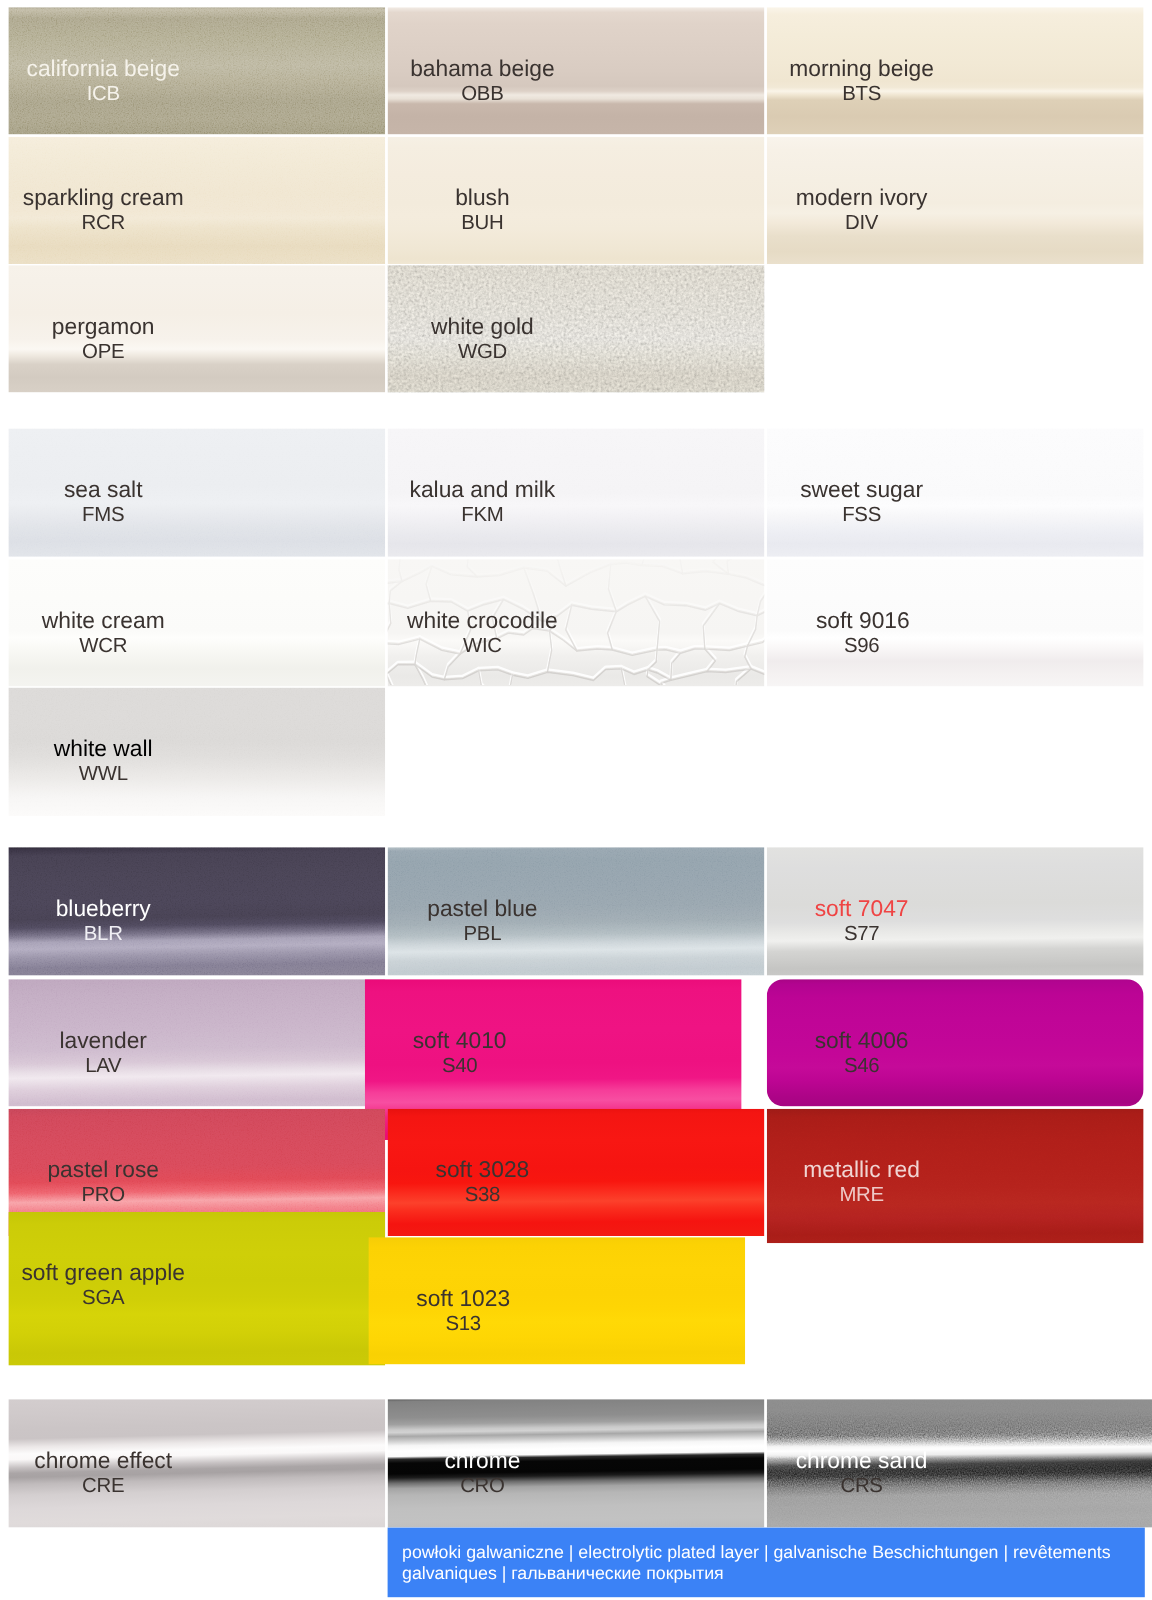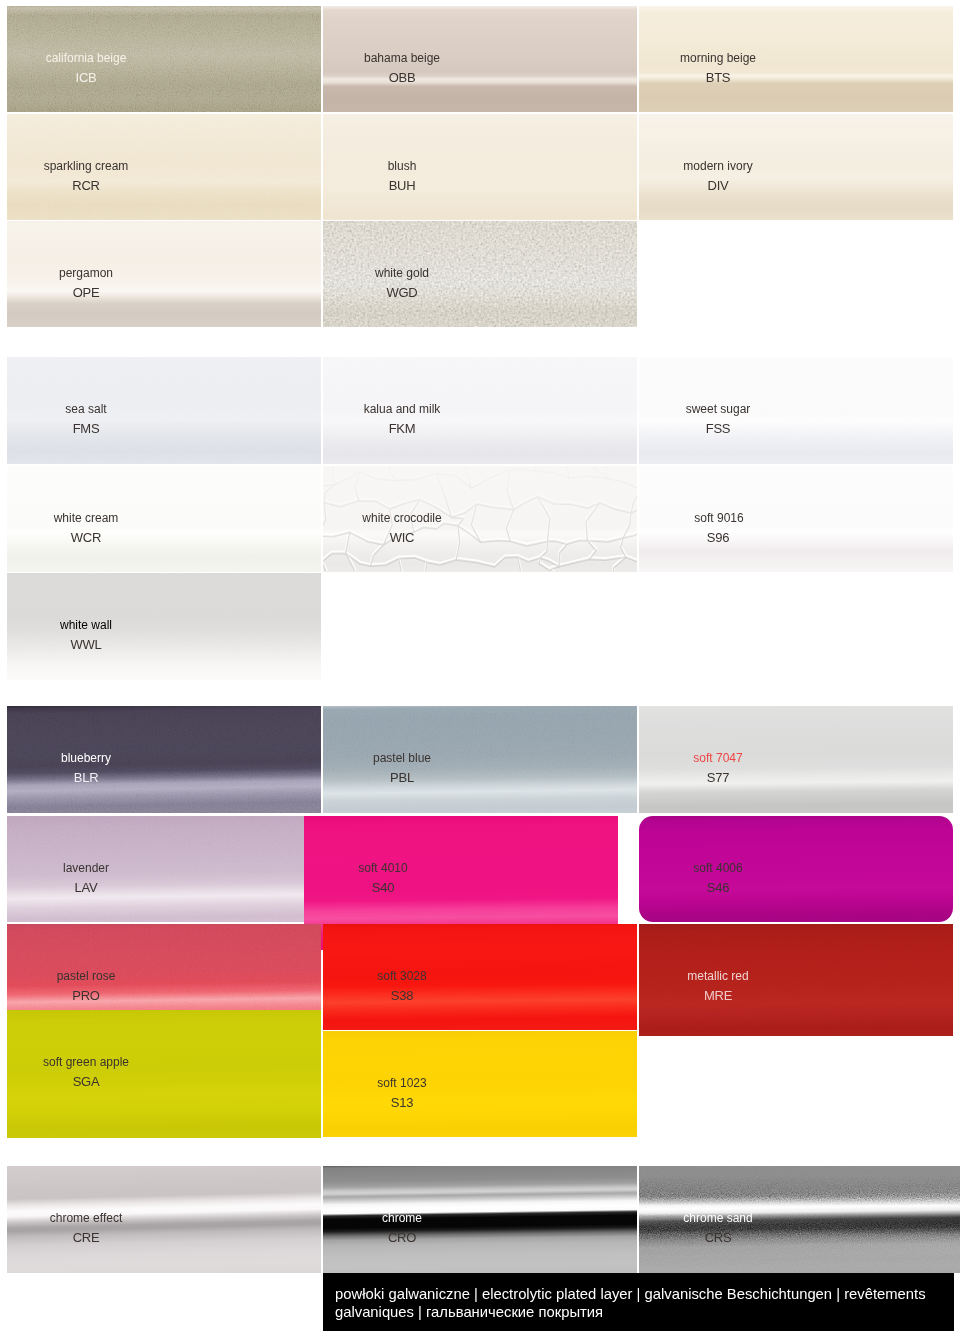--- a/index.html
+++ b/index.html
@@ -4,22 +4,22 @@
 <title>colour swatch chart</title>
 <style>
   html,body{margin:0;padding:0;background:#fff;}
   body{width:960px;height:1333px;overflow:hidden;
        font-family:"Liberation Sans","DejaVu Sans",sans-serif;}
   #sheet{position:relative;width:960px;height:1333px;background:#fff;}
   .cell{position:absolute;overflow:hidden;}
   .grad{position:absolute;left:0;top:0;right:0;bottom:0;}
   .tex{position:absolute;left:-4px;top:-4px;right:-4px;bottom:-4px;pointer-events:none;background:#808080;}
   .lbl{position:absolute;white-space:nowrap;text-align:center;transform:translateX(-50%);}
-  .nm{font-size:12px;line-height:14.5px;}
-  .cd{font-size:13px;line-height:11.6px;letter-spacing:-0.25px;}
+  .nm{font-size:19px;line-height:14.5px;}
+  .cd{font-size:17px;line-height:11.6px;letter-spacing:-0.25px;}
   .footer{position:absolute;}
   .footer .ft{position:absolute;left:12px;font-size:14.8px;line-height:15px;
               color:#fff;white-space:pre;}
 </style>
 </head>
 <body>
 
 <svg width="0" height="0" style="position:absolute" aria-hidden="true">
     <defs>
 <filter id="fFine" x="0" y="0" width="100%" height="100%">
@@ -338,21 +338,21 @@
   <div class="grad" style="background:linear-gradient(179.6deg, #9c1a16 0%, #a81c17 6%, #af1e19 24%, #b2201a 45%, #b4221c 58%, #b7261f 70%, #b32220 80%, #a71c17 92%, #ac1f19 100%);"></div>
   <div class="tex" style="filter:url(#fMetal);opacity:0.13;mix-blend-mode:overlay"></div>
   <div class="lbl nm" style="left:79px;top:45.0px;color:#f0d4d2">metallic red</div>
   <div class="lbl cd" style="left:79px;top:66.4px;color:#eec9c7">MRE</div>
 </div>
 <div class="cell" style="left:7px;top:1010px;width:314px;height:128px;">
   <div class="grad" style="background:linear-gradient(179.5deg, #c5c607 0%, #cccc08 8%, #cfcf08 28%, #cdcd07 45%, #d0cf07 56%, #d6d408 66%, #d2d007 78%, #c9c806 90%, #cbca07 100%);"></div>
   <div class="lbl nm" style="left:79px;top:45.0px;color:#3a3330">soft green apple</div>
   <div class="lbl cd" style="left:79px;top:66.4px;color:#3a3330">SGA</div>
 </div>
-<div class="cell" style="left:323px;top:1031px;width:314px;height:106px;">
+<div class="cell" style="left:307px;top:1031px;width:314px;height:106px;">
   <div class="grad" style="background:linear-gradient(179.5deg, #f6cd06 0%, #fcd204 8%, #fed405 28%, #fdd304 45%, #fed504 56%, #ffd906 66%, #fed604 78%, #f9d103 90%, #fbd304 100%);"></div>
   <div class="lbl nm" style="left:79px;top:45.0px;color:#3a3330">soft 1023</div>
   <div class="lbl cd" style="left:79px;top:66.4px;color:#3a3330">S13</div>
 </div>
 <div class="cell" style="left:7px;top:1166px;width:314px;height:107px;">
   <div class="grad" style="background:linear-gradient(178.6deg, #d3cdce 0%, #d0cacb 10%, #cbc5c6 22%, #cac4c5 29%, #ece8e8 35%, #fcfbfb 40%, #faf8f8 44%, #c6c1c2 50%, #aaa5a6 54%, #a7a2a3 57%, #c0bbbc 62%, #d4cfd0 70%, #ddd8d9 80%, #e0dbdb 90%, #dcd7d7 100%);"></div>
   <div class="lbl nm" style="left:79px;top:45.0px;color:#3a3330">chrome effect</div>
   <div class="lbl cd" style="left:79px;top:66.4px;color:#3a3330">CRE</div>
 </div>
 <div class="cell" style="left:323px;top:1166px;width:314px;height:107px;">
@@ -360,17 +360,17 @@
   <div class="lbl nm" style="left:79px;top:45.0px;color:#ffffff">chrome</div>
   <div class="lbl cd" style="left:79px;top:66.4px;color:#3a3330">CRO</div>
 </div>
 <div class="cell" style="left:639px;top:1166px;width:351px;height:107px;">
   <div class="grad" style="background:linear-gradient(179.2deg, #909090 0%, #929292 6%, #969696 14%, #9e9e9e 22%, #aeaeae 27%, #d4d4d4 31%, #f4f4f4 35%, #fefefe 39%, #ededed 43%, #909090 47%, #3a3a3a 50%, #141414 54%, #0e0e0e 58%, #323232 62%, #6c6c6c 67%, #969696 73%, #a8a8a8 81%, #b0b0b0 92%, #adadad 100%);"></div>
   <div class="tex" style="filter:url(#fSandD);opacity:1;mix-blend-mode:multiply;-webkit-mask-image:linear-gradient(to bottom,rgba(0,0,0,0) 0%,rgba(0,0,0,.12) 12%,rgba(0,0,0,.55) 24%,rgba(0,0,0,.85) 30%,rgba(0,0,0,.5) 34%,rgba(0,0,0,0) 38%,rgba(0,0,0,0) 44%,rgba(0,0,0,.35) 47%,rgba(0,0,0,.2) 50%,rgba(0,0,0,0) 56%,rgba(0,0,0,0) 72%,rgba(0,0,0,.12) 84%,rgba(0,0,0,.06) 100%);mask-image:linear-gradient(to bottom,rgba(0,0,0,0) 0%,rgba(0,0,0,.12) 12%,rgba(0,0,0,.55) 24%,rgba(0,0,0,.85) 30%,rgba(0,0,0,.5) 34%,rgba(0,0,0,0) 38%,rgba(0,0,0,0) 44%,rgba(0,0,0,.35) 47%,rgba(0,0,0,.2) 50%,rgba(0,0,0,0) 56%,rgba(0,0,0,0) 72%,rgba(0,0,0,.12) 84%,rgba(0,0,0,.06) 100%);"></div>
       <div class="tex" style="filter:url(#fSandL);opacity:1;mix-blend-mode:screen;-webkit-mask-image:linear-gradient(to bottom,rgba(0,0,0,0) 0%,rgba(0,0,0,0) 44%,rgba(0,0,0,.08) 48%,rgba(0,0,0,.35) 53%,rgba(0,0,0,.45) 58%,rgba(0,0,0,.6) 63%,rgba(0,0,0,.4) 70%,rgba(0,0,0,.12) 80%,rgba(0,0,0,0) 92%);mask-image:linear-gradient(to bottom,rgba(0,0,0,0) 0%,rgba(0,0,0,0) 44%,rgba(0,0,0,.08) 48%,rgba(0,0,0,.35) 53%,rgba(0,0,0,.45) 58%,rgba(0,0,0,.6) 63%,rgba(0,0,0,.4) 70%,rgba(0,0,0,.12) 80%,rgba(0,0,0,0) 92%);"></div>
   <div class="lbl nm" style="left:79px;top:45.0px;color:#ffffff">chrome sand</div>
   <div class="lbl cd" style="left:79px;top:66.4px;color:#3a3330">CRS</div>
 </div>
-<div class="footer" style="left:323px;top:1273px;width:631px;height:58px;background:#000000;">
+<div class="footer" style="left:323px;top:1273px;width:631px;height:58px;background:#3b82f6;">
   <div class="ft" style="top:14px">powłoki galwaniczne | electrolytic plated layer | galvanische Beschichtungen | revêtements</div>
   <div class="ft" style="top:32px">galvaniques | гальванические покрытия</div>
 </div>
 </div>
 
 </body></html>

